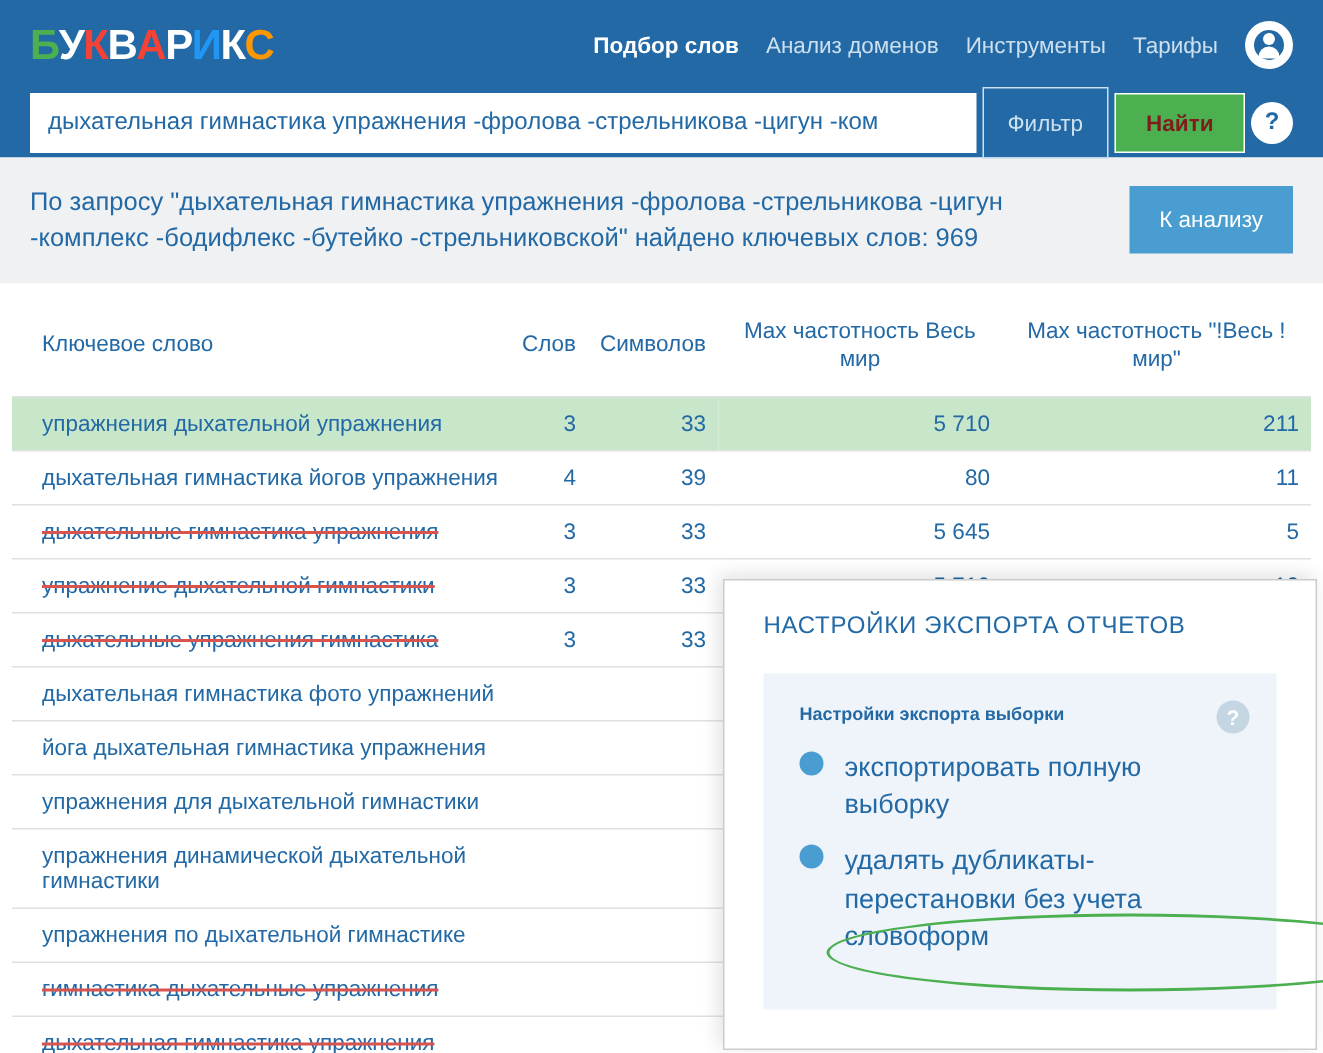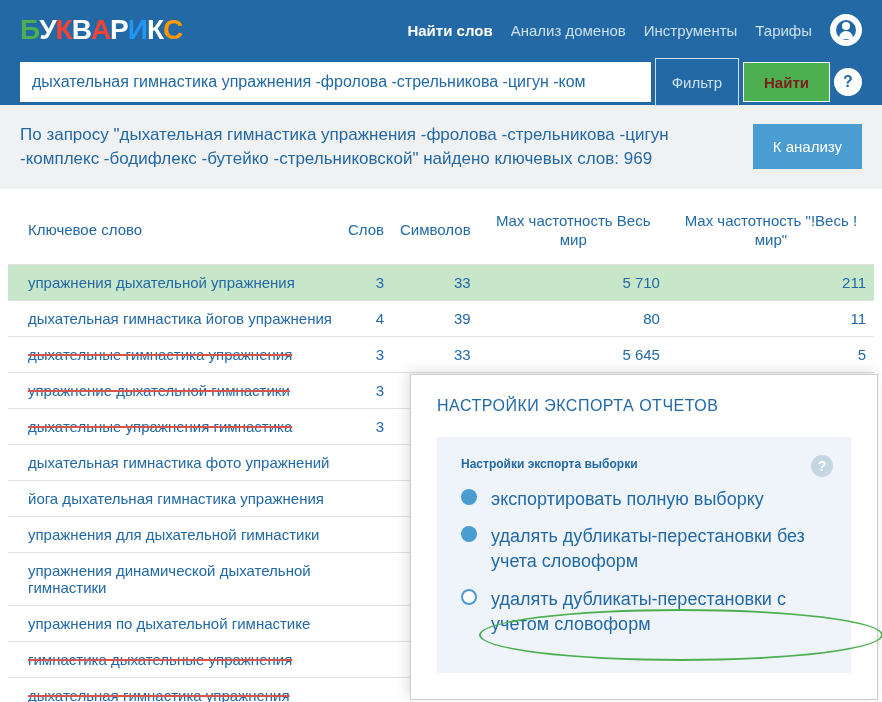--- a/index.html
+++ b/index.html
@@ -31,21 +31,21 @@
 table { width: 100%; border-collapse: collapse; font-size: 15px; }
 thead th { color: #2269A5; font-weight: normal; padding: 22px 8px 14px 8px; text-align: center; line-height: 1.3; }
 thead th:first-child { text-align: left; padding-left: 20px; }
 tbody tr { border-top: 1px solid #e0e0e0; }
 tbody td { padding: 9px 8px; text-align: right; color: #2269A5; }
 tbody td:first-child { text-align: left; padding-left: 20px; max-width: 360px; }
 .kw { color: #2269A5; }
 .struck { text-decoration: line-through; text-decoration-color: #d9534f; text-decoration-thickness: 2px; }
 .hl { background: #c8e6c9; }
 
-.export-panel { position: absolute; right: 4px; bottom: 2px; width: 468px; background: #fff; border: 1px solid #ccc; box-shadow: -3px -3px 12px rgba(0,0,0,0.12); padding: 22px 26px 26px 26px; }
+.export-panel { position: absolute; right: 4px; bottom: 2px; width: 396px; background: #fff; border: 1px solid #ccc; box-shadow: -3px -3px 12px rgba(0,0,0,0.12); padding: 22px 26px 26px 26px; }
 .export-title { color: #2269A5; font-size: 16px; letter-spacing: 0.5px; margin-bottom: 22px; }
 .export-box { background: #eef4f9; padding: 20px 24px 24px 24px; position: relative; }
 .export-subtitle { color: #2269A5; font-size: 12px; margin-bottom: 16px; font-weight: bold; }
 .export-help { position: absolute; right: 18px; top: 18px; width: 22px; height: 22px; border-radius: 50%; background: #c5d6e3; color: #fff; font-size: 14px; font-weight: bold; display: flex; align-items: center; justify-content: center; cursor: pointer; }
 .radio-row { display: flex; align-items: flex-start; gap: 14px; margin-bottom: 12px; }
 .radio-dot { width: 16px; height: 16px; border-radius: 50%; background: #4a9dd0; margin-top: 2px; flex-shrink: 0; }
 .radio-dot.empty { background: #fff; border: 2px solid #4a9dd0; width: 16px; height: 16px; }
 .radio-label { color: #2269A5; font-size: 18px; line-height: 1.4; }
 .ellipse { position: absolute; border: 2px solid #4CAF50; border-radius: 50%; width: 404px; height: 52px; left: 42px; bottom: 12px; pointer-events: none; }
 </style>
@@ -59,21 +59,21 @@
       <span style="color:#fff">У</span>
       <span style="color:#f44336">К</span>
       <span style="color:#fff">В</span>
       <span style="color:#f44336">А</span>
       <span style="color:#fff">Р</span>
       <span style="color:#2196F3">И</span>
       <span style="color:#fff">К</span>
       <span style="color:#ff9800">С</span>
     </div>
     <div class="nav">
-      <span class="nav-item active">Найти слов</span>
+      <span class="nav-item active">Подбор слов</span>
       <span class="nav-item">Анализ доменов</span>
       <span class="nav-item">Инструменты</span>
       <span class="nav-item">Тарифы</span>
       <div class="avatar">
           <div class="avatar-inner"></div>
         </div>
     </div>
   </div>
   <div class="search-row">
     <input class="search-input" value="дыхательная гимнастика упражнения -фролова -стрельникова -цигун -ком" style="">
@@ -194,19 +194,15 @@
     <div class="export-help">?</div>
     <div class="export-subtitle">Настройки экспорта выборки</div>
     <div class="radio-row">
       <div class="radio-dot"></div>
       <div class="radio-label">экспортировать полную выборку</div>
     </div>
     <div class="radio-row">
       <div class="radio-dot"></div>
       <div class="radio-label">удалять дубликаты-перестановки без учета словоформ</div>
     </div>
-    <div class="radio-row">
-      <div class="radio-dot empty"></div>
-      <div class="radio-label">удалять дубликаты-перестановки с учетом словоформ</div>
-    </div>
     <div class="ellipse"></div>
   </div>
 </div>
 
 </body></html>

